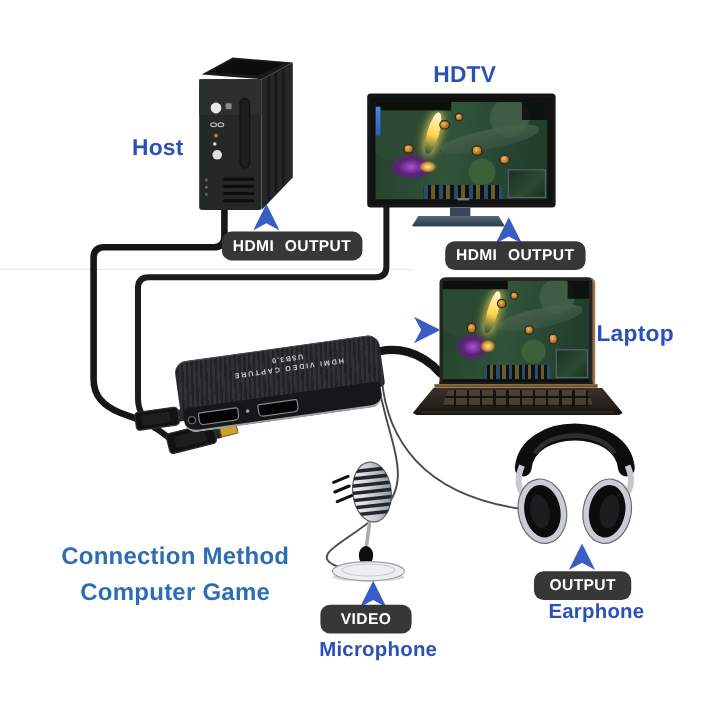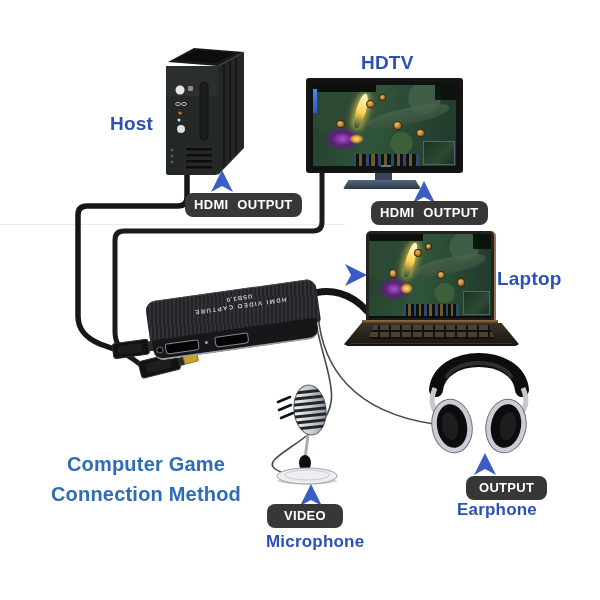--- a/index.html
+++ b/index.html
@@ -22,21 +22,21 @@
   .lbl-ear{left:457px;top:500px;font-size:17px;}
 
   
   .tag{position:absolute;background:var(--tag-bg);color:var(--tag-text);font-weight:bold;
        font-size:13px;line-height:16px;padding:4px 9px;border-radius:8px;letter-spacing:.3px;
        word-spacing:5px;white-space:nowrap;}
   .tag-hdmi-in{left:185px;top:193px;}
   .tag-hdmi-out{left:351px;top:201px;margin-left:20px;}
   .tag-usb{left:236px;top:262px;}
   .tag-input{left:267px;top:504px;padding:4px 17px;}
-  .tag-output{left:445px;top:476px;padding:4px 13px;margin-left:21px;}
+  .tag-output{left:445px;top:476px;padding:4px 13px;}
 
   .arrow{position:absolute;width:24px;height:24px;}
   .a-hdmi-in{left:210px;top:169px;}
   .a-hdmi-out{left:412px;top:180px;}
   .a-usb{left:344px;top:263px;}
   .a-mic{left:299px;top:483px;}
   .a-ear{left:473px;top:452px;}
   .arrow svg{display:block;width:100%;height:100%;}
 
   
@@ -328,17 +328,17 @@
   <div class="tag tag-input">VIDEO</div>
   <div class="tag tag-output">OUTPUT</div>
 
   <div class="blue-lbl lbl-host">Host</div>
   <div class="blue-lbl lbl-hdtv">HDTV</div>
   <div class="blue-lbl lbl-laptop">Laptop</div>
   <div class="blue-lbl lbl-ear">Earphone</div>
   <div class="blue-lbl lbl-mic">Microphone</div>
 
   <div class="title">
+    <div>Connection Method</div>
     <div>Computer Game</div>
-    <div>Connection Method</div>
   </div>
 
 </div>
 
 </body></html>

